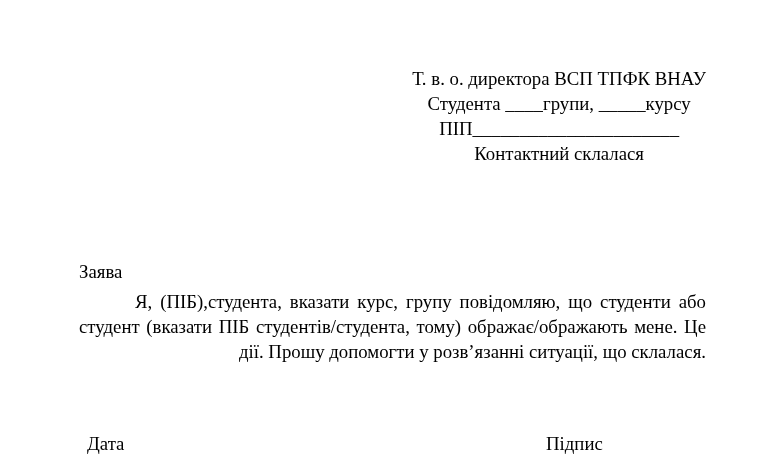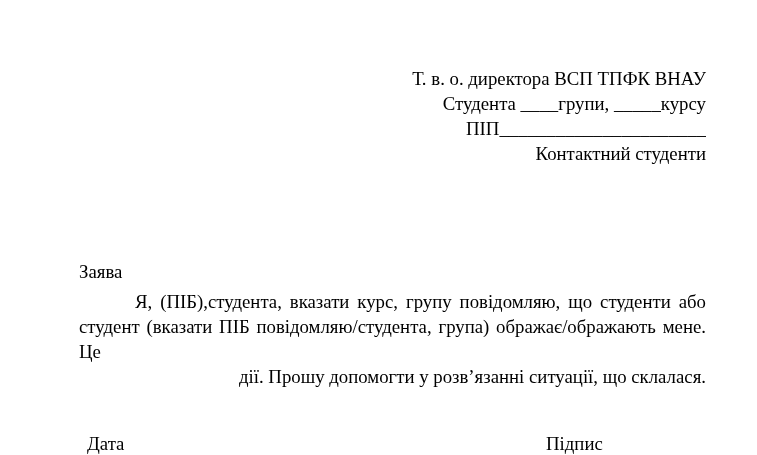--- a/index.html
+++ b/index.html
@@ -15,21 +15,21 @@
     color: #000000;
     font-family: "Liberation Serif", "DejaVu Serif", serif;
     font-size: 18.8px;
     line-height: 25px;
     overflow: hidden;
   }
   .recipient-block {
     position: absolute;
     top: 66px;
     right: 51px;
-    text-align: right;
+    text-align: center;
     white-space: nowrap;
   }
   .doc-title {
     position: absolute;
     top: 259px;
     left: 79px;
     right: 51px;
     text-align: left;
   }
   .body-paragraph {
@@ -69,28 +69,28 @@
 </style>
 </head>
 <body>
 
 <div class="page">
 
   <div class="recipient-block">
     <div class="recipient-line">Т. в. о. директора ВСП ТПФК ВНАУ</div>
     <div class="recipient-line">Студента ____групи, _____курсу</div>
     <div class="recipient-line">ПІП______________________</div>
-    <div class="recipient-line">Контактний студенти</div>
+    <div class="recipient-line">Контактний склалася</div>
   </div>
 
   <div class="doc-title">Заява</div>
 
   <div class="body-paragraph">
     <div class="body-line jline first">Я, (ПІБ),студента, вказати курс, групу повідомляю, що студенти або</div>
-    <div class="body-line jline">студент (вказати ПІБ повідомляю/студента, група) ображає/ображають мене. Це</div>
+    <div class="body-line jline">студент (вказати ПІБ студентів/студента, тому) ображає/ображають мене. Це</div>
     <div class="body-line">дії. Прошу допомогти у розв’язанні ситуації, що склалася.</div>
   </div>
 
   <div class="footer-row">
     <span class="date-label">Дата</span>
     <span class="signature-label">Підпис</span>
   </div>
 
 </div>
 

